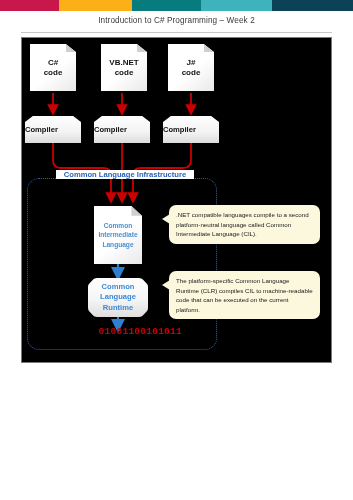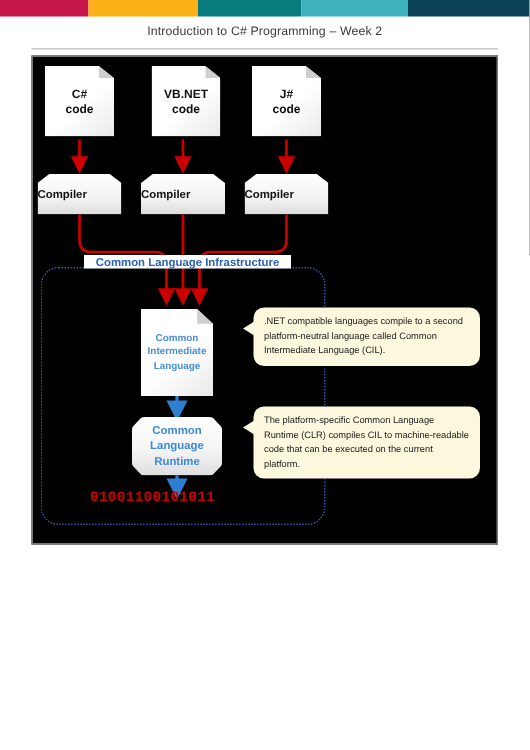--- a/index.html
+++ b/index.html
@@ -176,21 +176,21 @@
     color: #3c8ad9;
     line-height: 1.35;
   }
 
   
   .binary {
     position: absolute;
     left: 38px;
     top: 288px;
     width: 122px;
-    text-align: left;
+    text-align: right;
     color: #cc0000;
     font-family: "Liberation Mono", monospace;
     font-weight: bold;
     font-size: 9.6px;
     line-height: 1.18;
     letter-spacing: 0.2px;
   }
 
   
   .callout {

